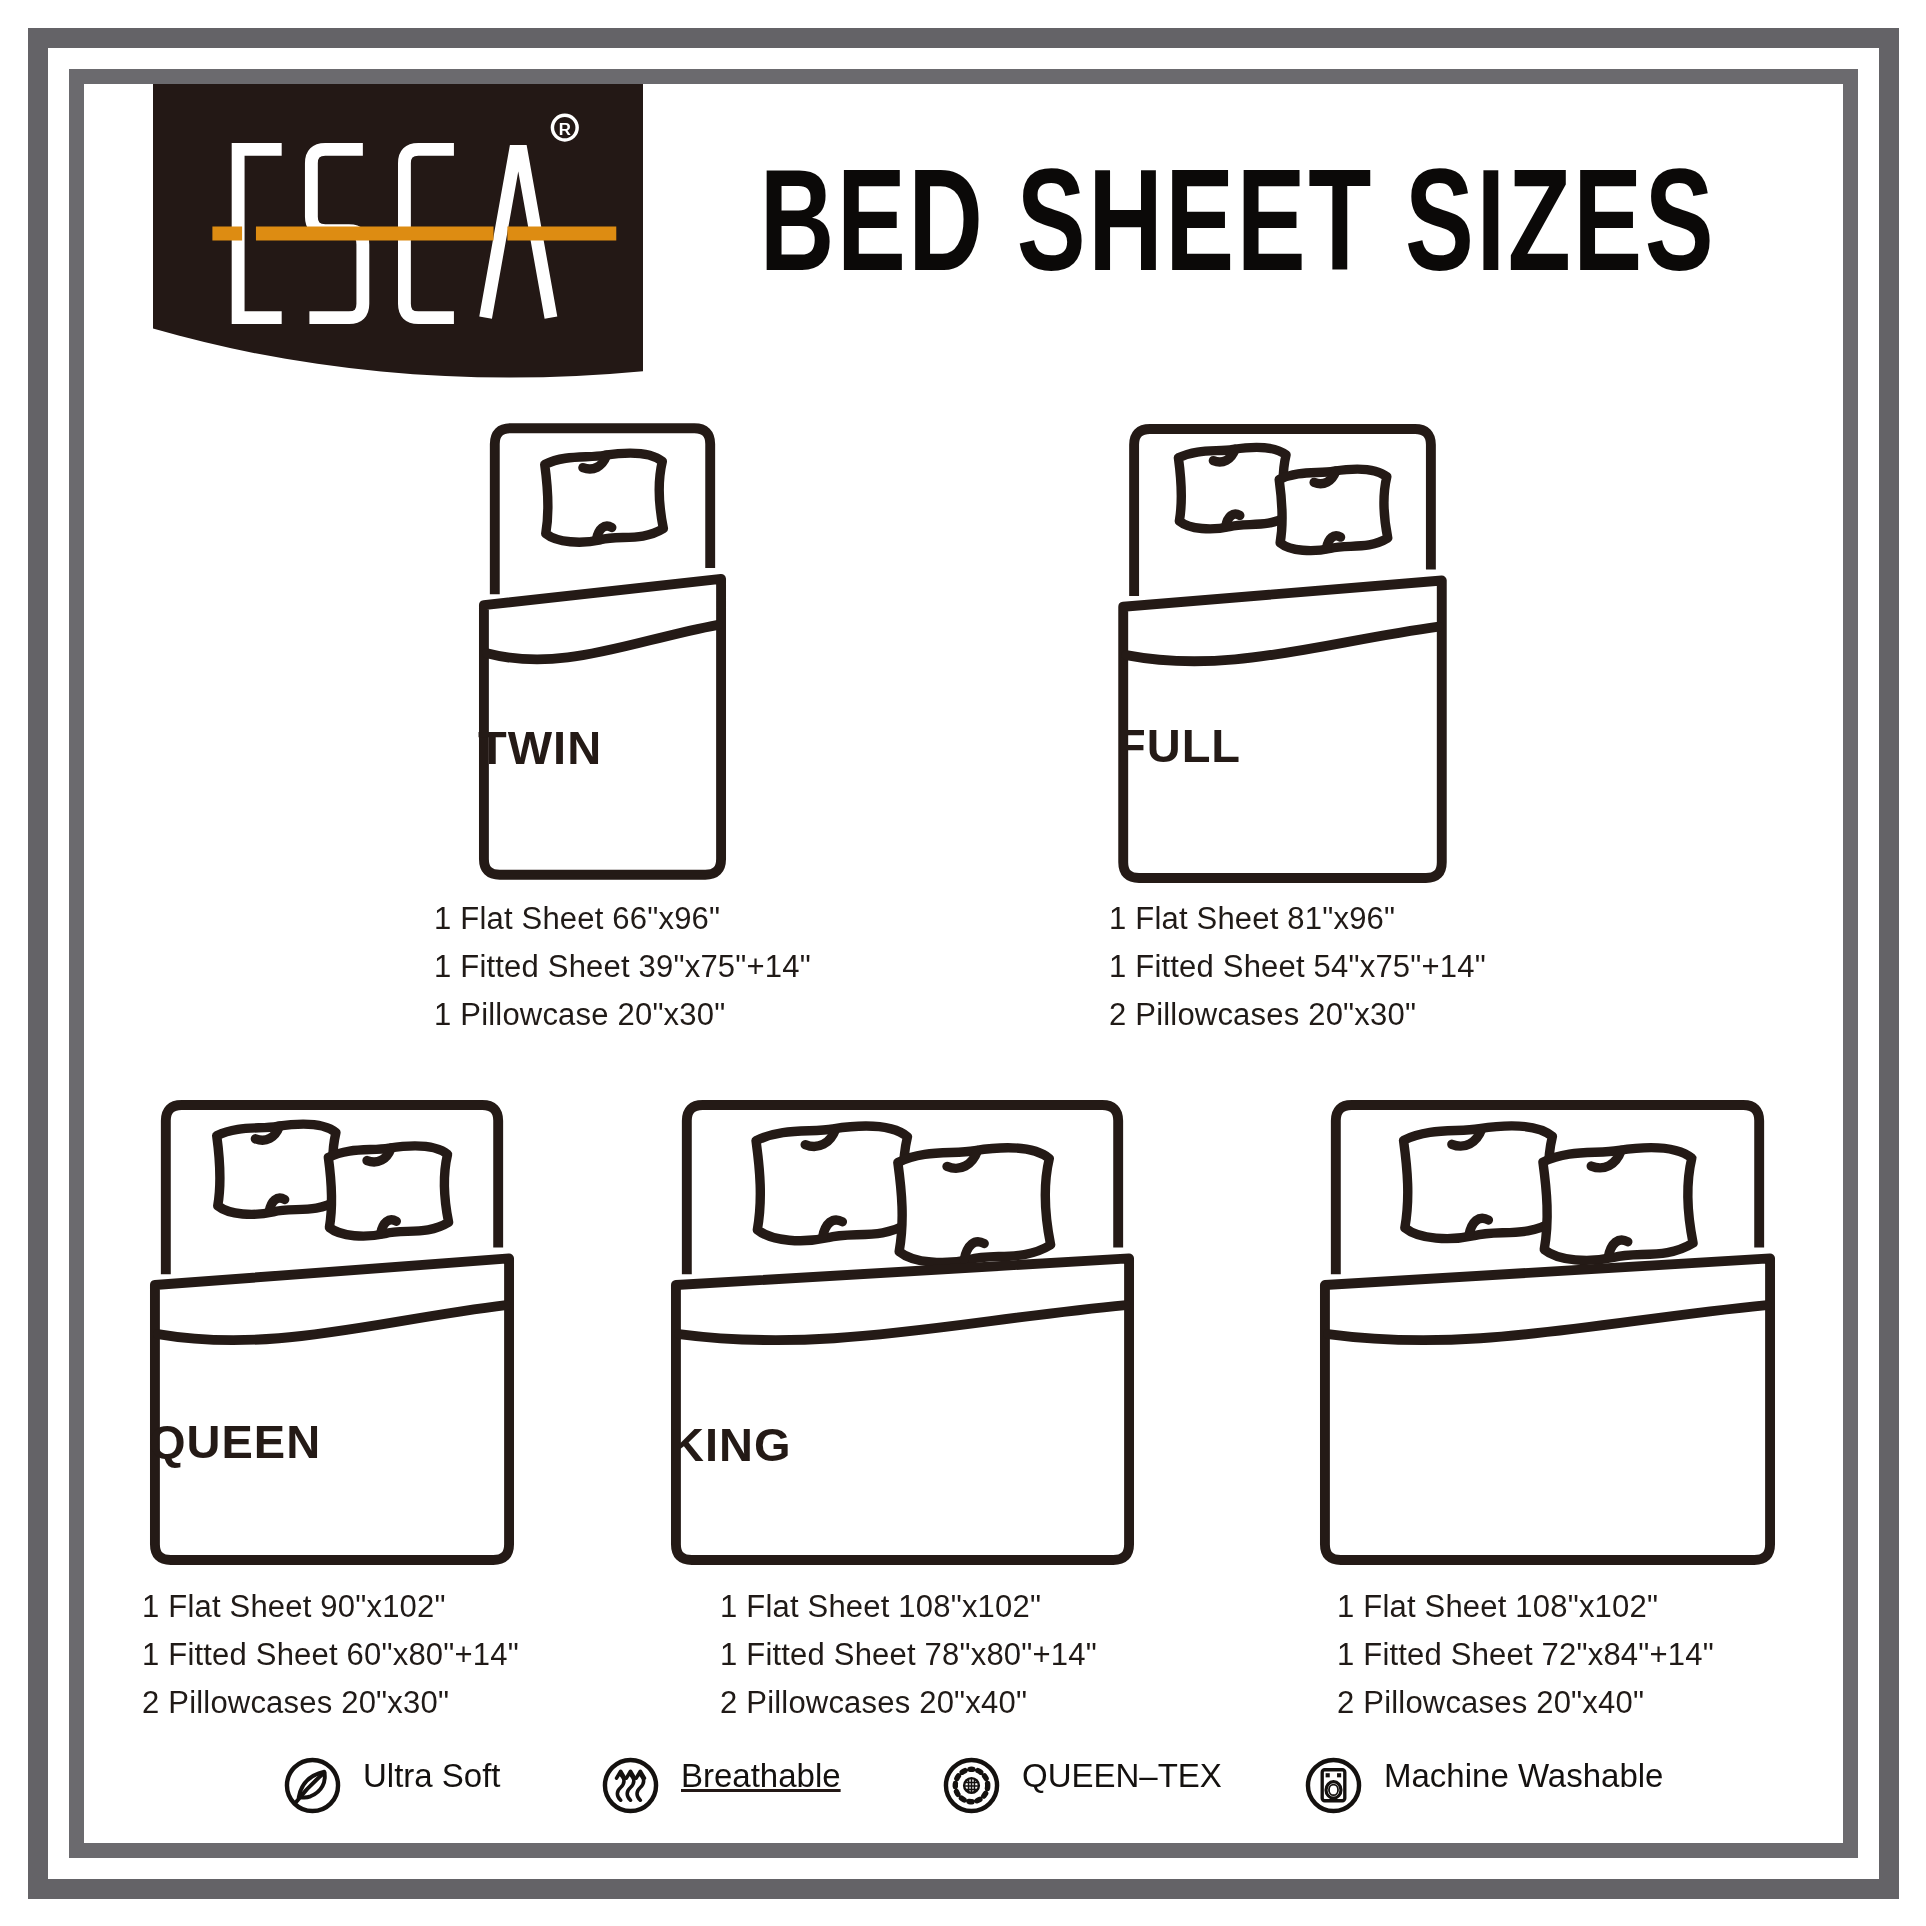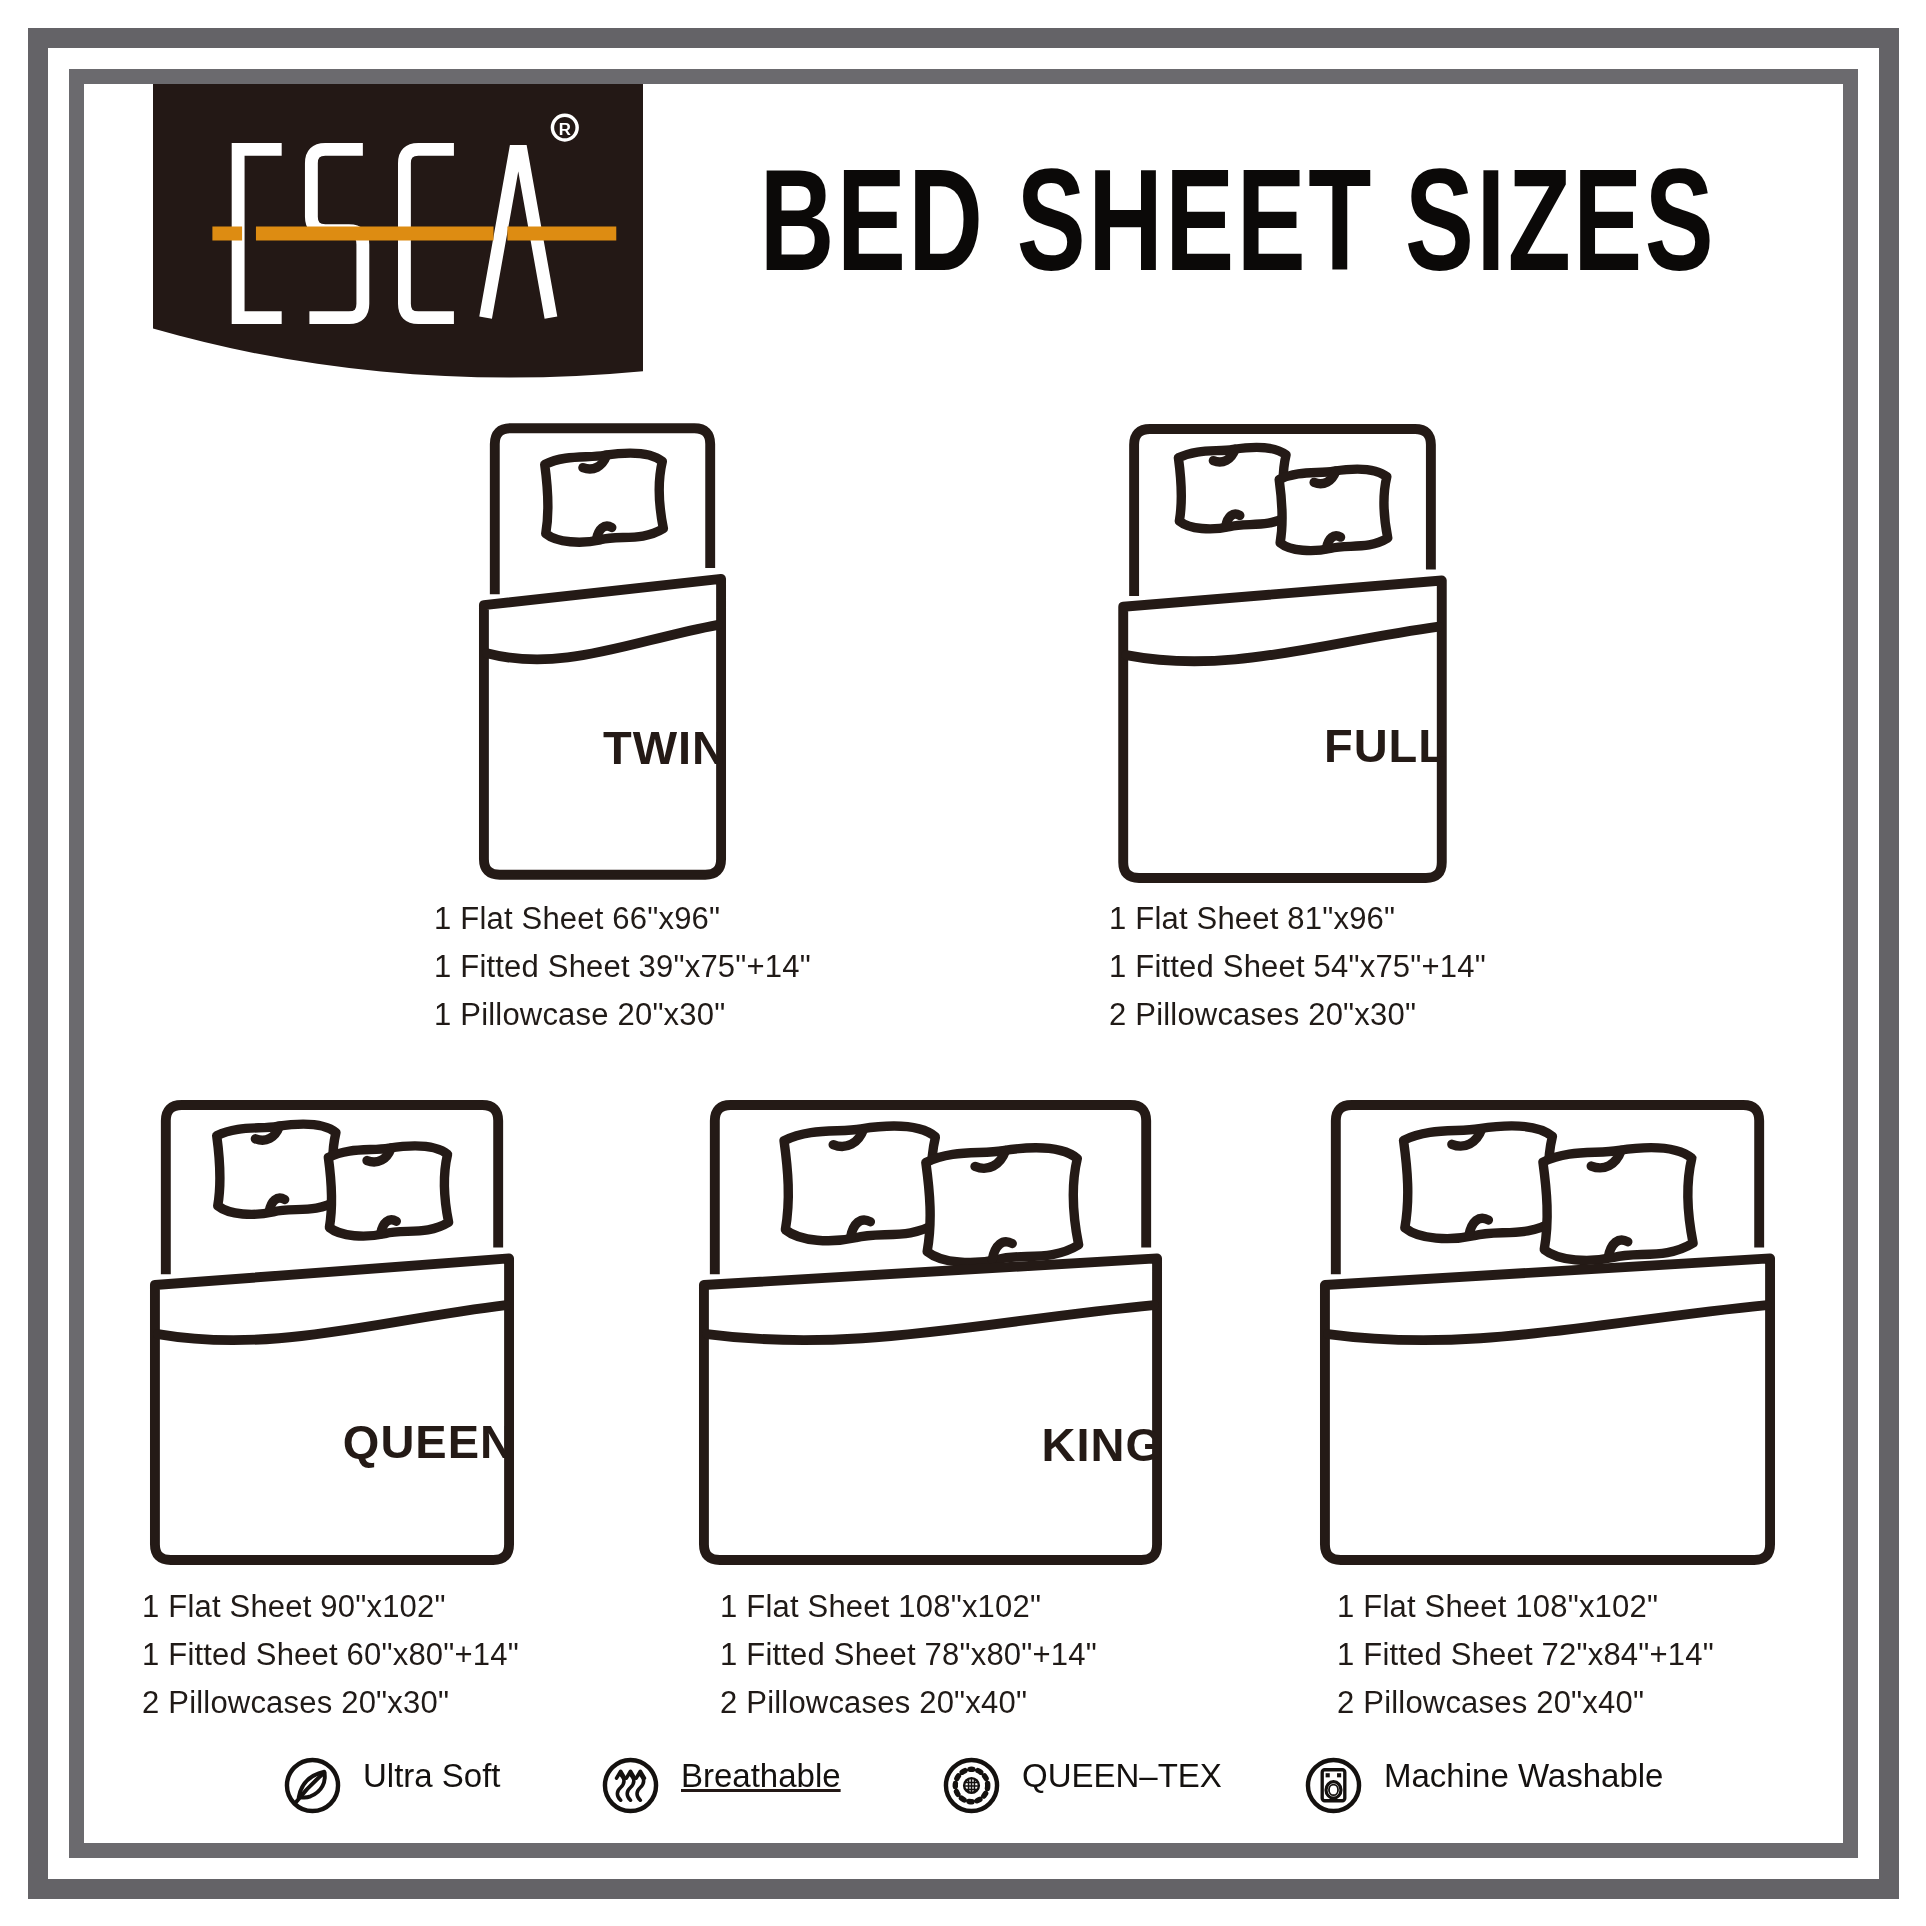--- a/index.html
+++ b/index.html
@@ -21,21 +21,21 @@
     position:absolute;left:634px;top:137px;width:1208px;
     text-align:center;font-weight:bold;font-size:123px;letter-spacing:3px;
     color:#0b0908;white-space:nowrap;
     transform:scale(0.84,1.18);transform-origin:50% 0%;
   }
 
   
   .bed{position:absolute;}
   .bed svg{display:block;}
   .bed-label{
-    position:absolute;left:0;width:100%;text-align:right;
+    position:absolute;left:0;width:100%;text-align:left;
     font-weight:bold;font-size:47px;letter-spacing:1px;color:#241a16;white-space:nowrap;
   }
 
   
   .specs{position:absolute;font-size:31px;line-height:48px;color:#201a17;letter-spacing:0.2px;}
   .specs div{white-space:pre;}
 
   
   .feature{position:absolute;top:1757px;height:57px;display:flex;gap:22px;}
   .feature svg{display:block;}
@@ -114,21 +114,21 @@
           <path d="M14,18 C34,8 56,12 72,9 C92,6 116,5 128,15 C123,36 125,60 129,80 C108,93 86,86 68,91 C50,95 26,94 15,85 C19,62 17,40 14,18 Z"></path>
           <path fill="none" d="M74,9 C70,20 61,25 51,21"></path>
           <path fill="none" d="M64,91 C66,80 72,75 79,79"></path>
         </g>
         <path fill="#ffffff" stroke="#241a16" stroke-width="10" stroke-linejoin="round" d="M6,188 L364,161.096 L364,450 Q364,466 348,466 L22,466 Q6,466 6,450 Z"></path>
         <path fill="none" stroke="#241a16" stroke-width="10" stroke-linecap="round" d="M9,237.56 C125.80000000000001,257.56 229.4,224.296 361,208.296"></path>
       </svg>
     </div>
   <div class="bed-label" style="top: 315px;">QUEEN</div>
 </div>
-<div class="bed" id="bed-king" style="left: 698px; top: 1099px; width: 465px; height: 467px;">
+<div class="bed" id="bed-king" style="left: 670px; top: 1099px; width: 465px; height: 467px;">
   <div class="bed-art">
       <svg width="465" height="467" viewBox="0 0 470 472">
         <path fill="#ffffff" stroke="#241a16" stroke-width="10" stroke-linejoin="round" d="M17,177 L17,22 Q17,6 33,6 L437,6 Q453,6 453,22 L453,150.096"></path>
         <g transform="translate(68.14999999999999,18) scale(1.3428571428571427)" fill="#ffffff" stroke="#241a16" stroke-width="7.074468085106384" stroke-linecap="round" stroke-linejoin="round">
           <path d="M14,18 C34,8 56,12 72,9 C92,6 116,5 128,15 C123,36 125,60 129,80 C108,93 86,86 68,91 C50,95 26,94 15,85 C19,62 17,40 14,18 Z"></path>
           <path fill="none" d="M74,9 C70,20 61,25 51,21"></path>
           <path fill="none" d="M64,91 C66,80 72,75 79,79"></path>
         </g>
         <g transform="translate(211.5,40) scale(1.3428571428571427)" fill="#ffffff" stroke="#241a16" stroke-width="7.074468085106384" stroke-linecap="round" stroke-linejoin="round">
           <path d="M14,18 C34,8 56,12 72,9 C92,6 116,5 128,15 C123,36 125,60 129,80 C108,93 86,86 68,91 C50,95 26,94 15,85 C19,62 17,40 14,18 Z"></path>

